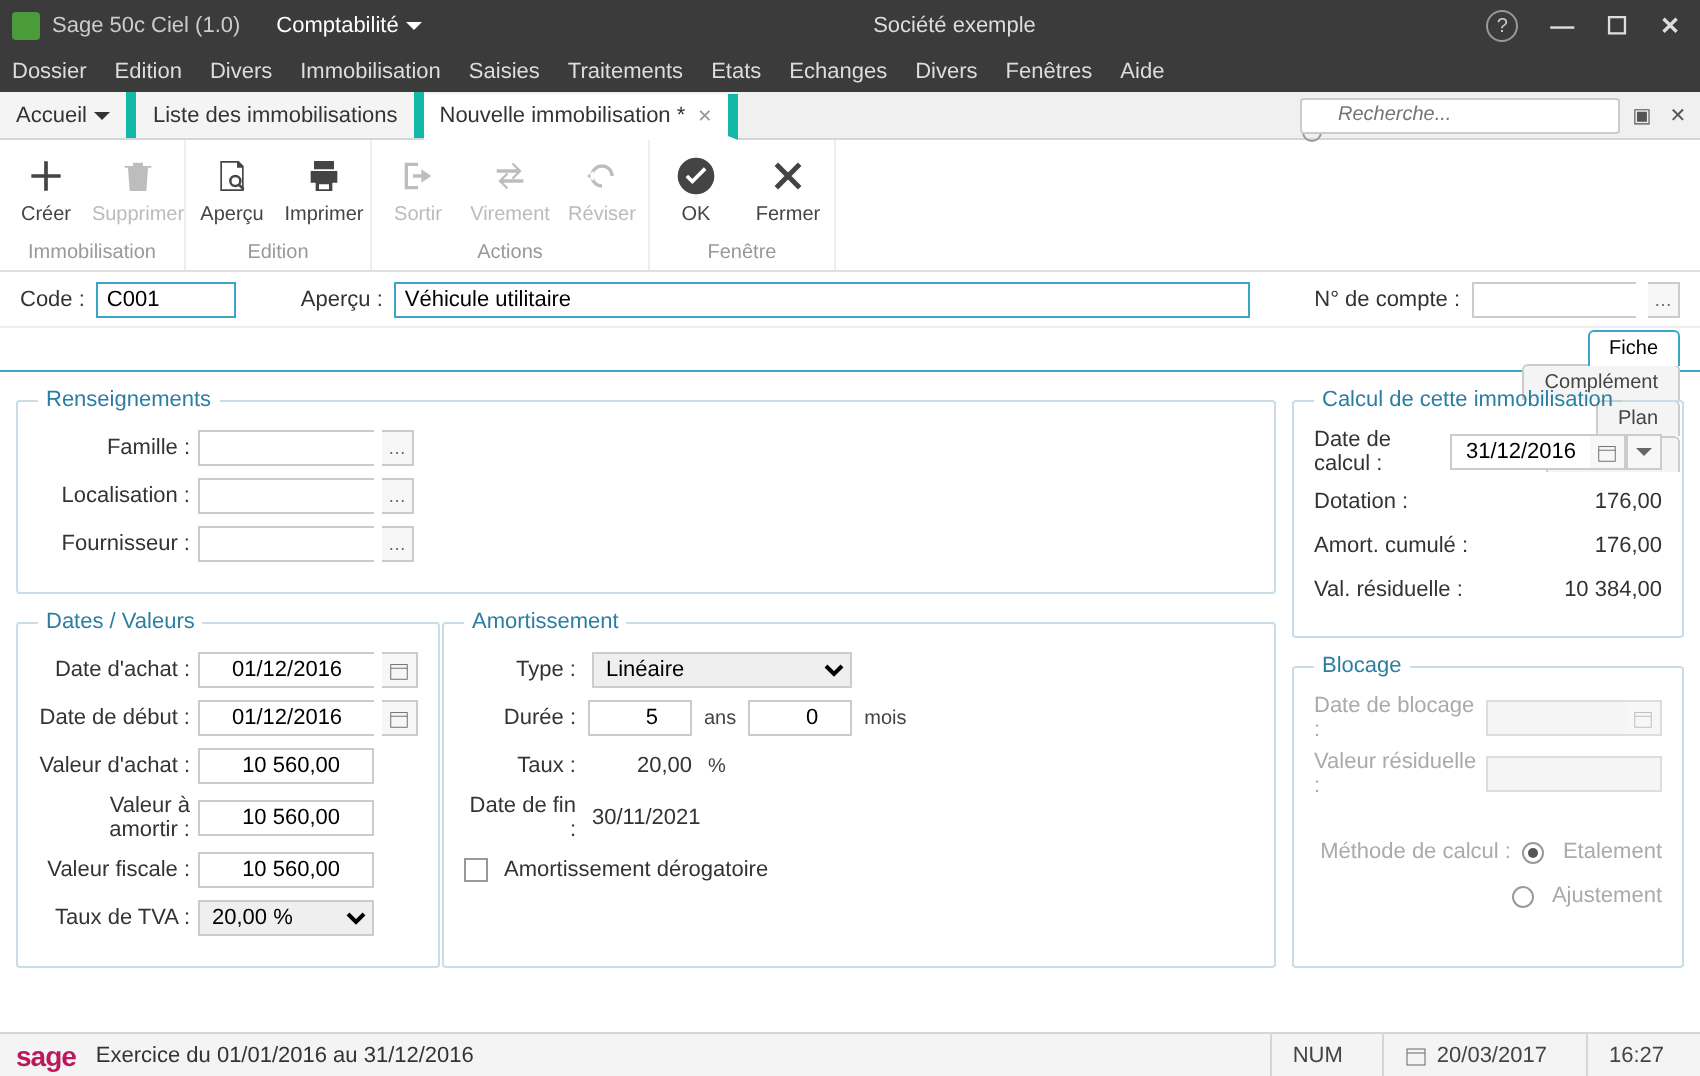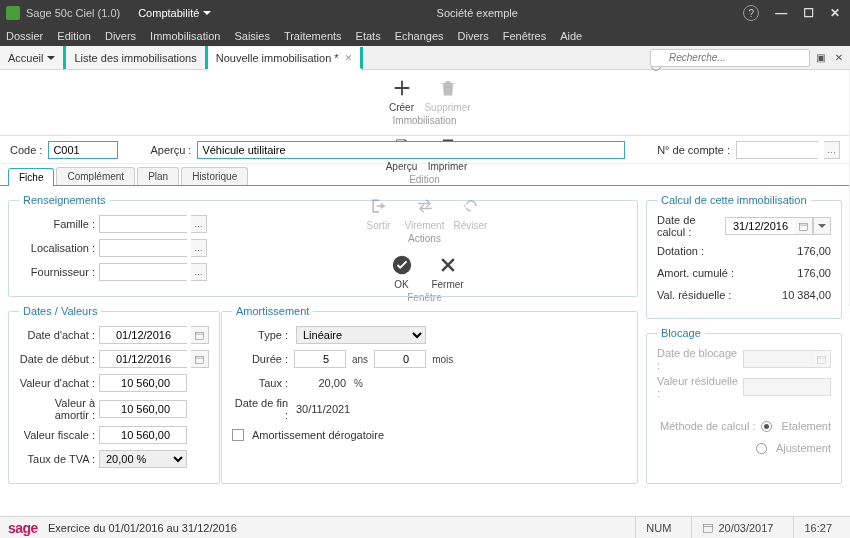--- a/index.html
+++ b/index.html
@@ -15,51 +15,51 @@
   .titlebar .help { width: 16px; height: 16px; border: 1px solid #999; border-radius: 50%; display: flex; align-items: center; justify-content: center; font-size: 10px; color: #ccc; }
   .titlebar .wc { color: #ddd; font-size: 12px; font-weight: bold; }
 
   
   .menubar { height: 20px; background: #3b3b3b; display: flex; align-items: center; padding: 0 6px; gap: 14px; color: #ddd; }
   .menubar span { cursor: default; }
 
   
   .secbar { height: 24px; background: #f0f0f0; border-bottom: 1px solid #d6d6d6; display: flex; align-items: stretch; }
   .secbar .crumbs { display: flex; align-items: center; }
-  .crumb { display: flex; align-items: center; height: 100%; padding: 0 8px; border-right: 3px solid #14b8a6; background: #f4f4f4; gap: 4px; }
+  .crumb { display: flex; align-items: center; height: 100%; padding: 0 8px; border-right: 5px solid #14b8a6; background: #f4f4f4; gap: 4px; }
   .crumb.active { background: #fff; border-bottom: 2px solid #fff; position: relative; top: 1px; }
   .crumb .close { color: #999; font-size: 9px; margin-left: 2px; }
   .secbar .spacer { flex: 1; }
   .searchwrap { display: flex; align-items: center; padding-right: 4px; gap: 4px; }
   .search { width: 160px; height: 18px; border: 1px solid #ccc; border-radius: 2px; padding: 0 6px 0 18px; font-size: 10px; color: #888; font-style: italic; background: #fff; position: relative; }
   .searchwrap .mag { position: relative; }
   .searchwrap .mag::before { content: ""; position: absolute; left: 5px; top: 3px; width: 8px; height: 8px; border: 1px solid #999; border-radius: 50%; }
   .secbar .icon-sm { width: 14px; height: 14px; display: inline-flex; align-items: center; justify-content: center; color: #555; font-size: 10px; }
 
   
-  .toolbar { height: 66px; background: #fff; border-bottom: 1px solid #e0e0e0; display: flex; flex-direction: column; }
+  .toolbar { height: 66px; background: #fff; border-bottom: 1px solid #e0e0e0; display: flex; }
   .tgroup { display: flex; flex-direction: column; align-items: center; border-right: 1px solid #eee; padding: 2px 0 0 0; }
   .tgroup .btns { display: flex; flex: 1; }
   .tgroup .glabel { font-size: 10px; color: #999; padding: 2px 0 3px 0; text-align: center; }
   .tbtn { width: 46px; display: flex; flex-direction: column; align-items: center; justify-content: flex-start; padding-top: 4px; gap: 2px; font-size: 10px; color: #444; }
   .tbtn.disabled { color: #bbb; }
   .tbtn .ticon { width: 24px; height: 24px; display: flex; align-items: center; justify-content: center; font-size: 18px; }
   .tbtn.disabled .ticon svg { opacity: 0.35; }
 
   
   .hdrrow { height: 28px; display: flex; align-items: center; padding: 0 10px; gap: 6px; border-bottom: 1px solid #eee; }
   .hdrrow label { color: #333; }
   .hdrrow input { height: 18px; border: 1px solid #3aa5c8; padding: 0 4px; font-size: 11px; }
   .hdrrow .code { width: 70px; }
   .hdrrow .libelle { flex: 1; }
   .hdrrow .compte { width: 82px; border-color: #ccc; border-right: none; }
   .suffix-btn { width: 16px; height: 18px; border: 1px solid #ccc; border-left: none; display: inline-flex; align-items: center; justify-content: center; background: #f7f7f7; font-size: 9px; color: #666; }
 
   
-  .tabs { height: 22px; display: flex; align-items: flex-end; padding: 0 8px; border-bottom: 1px solid #3aa5c8; }
+  .tabs { height: 22px; display: flex; align-items: flex-end; padding: 0 8px; border-bottom: 1px solid #3aa5c8; flex-direction: column; }
   .tab { padding: 3px 10px; border: 1px solid #ccc; border-bottom: none; background: #f4f4f4; border-radius: 3px 3px 0 0; margin-right: 2px; font-size: 10px; color: #444; }
   .tab.active { background: #fff; border-color: #3aa5c8; position: relative; top: 1px; color: #000; }
 
   
   .content { display: flex; gap: 8px; padding: 8px; }
   .col-left { flex: 1; display: flex; flex-direction: column; gap: 8px; }
   .col-right { width: 196px; display: flex; flex-direction: column; gap: 8px; }
 
   fieldset { border: 1px solid #c9dde6; border-radius: 2px; padding: 8px 10px 10px 10px; }
   legend { color: #2b7ea3; font-size: 11px; padding: 0 4px; }

